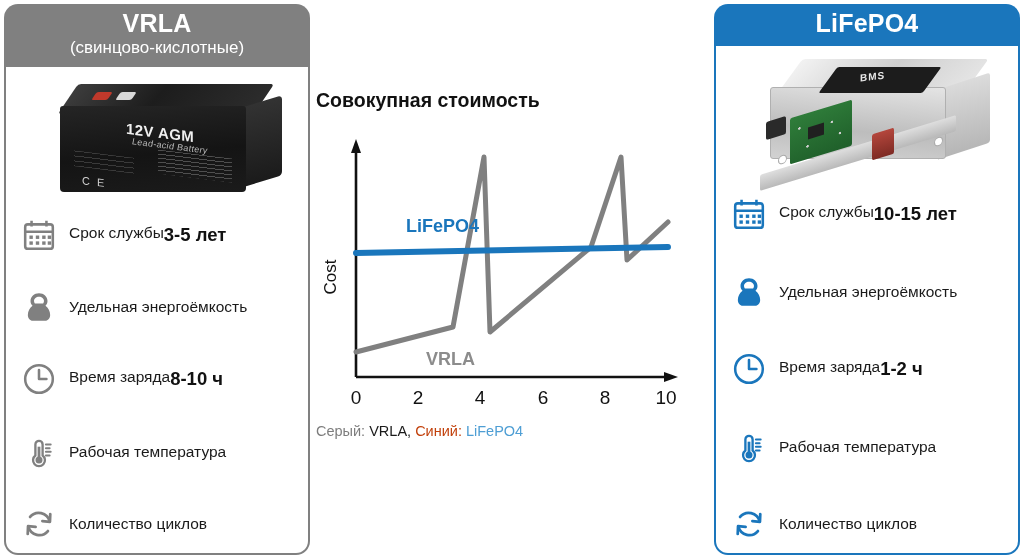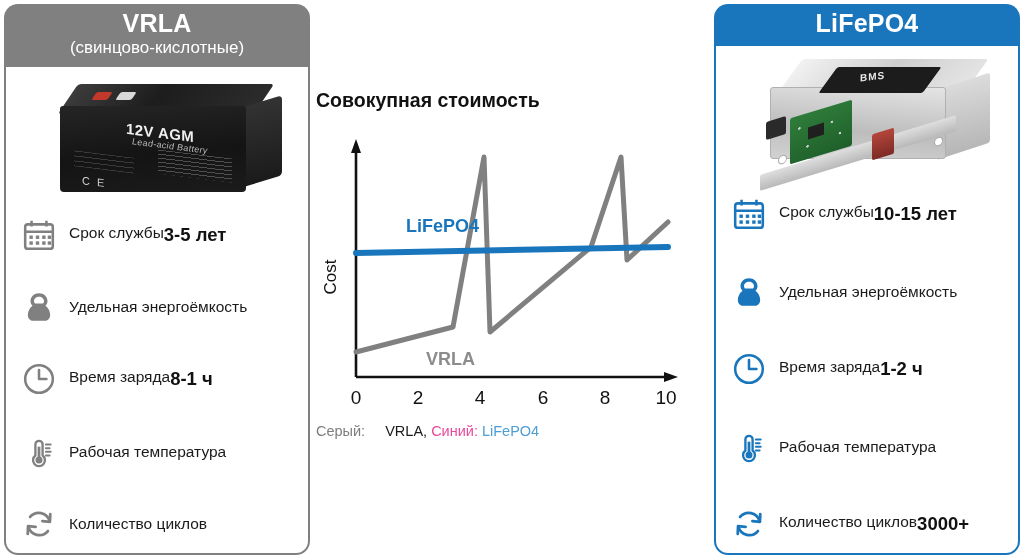--- a/index.html
+++ b/index.html
@@ -166,22 +166,22 @@
     display: flex; flex-direction: column; align-items: flex-start;
   }
   .chart-title {
     margin-top: 88px; text-align: center; font-size: 19.5px; font-weight: bold;
     color: #111; line-height: 1.26;
   }
   .chart-wrap { margin-top: 14px; width: 380px; height: 290px; position: relative; }
   .chart-wrap svg { display: block; }
   .chart-caption { margin-top: 6px; font-size: 14.5px; }
   .cap-grey { color: #7d7d7d; }
-  .cap-blk  { color: #1a1a1a; margin-left: 16px; }
-  .cap-blue { color: #ec4899; }
+  .cap-blk  { color: #1a1a1a; }
+  .cap-blue { color: #c2410c; }
   .cap-blue-lt { color: #4e9ed4; }
 </style>
 </head>
 <body>
 
 <div class="stage">
 
   <div class="panel panel-left">
     <div class="panel-head">
       <div class="panel-title">VRLA</div>
@@ -244,21 +244,21 @@
 
         <div class="spec-row">
           <span class="spec-ico">
             <svg viewBox="0 0 32 32" fill="none" stroke="#808080" stroke-width="2.4">
               <circle cx="16" cy="16" r="13"></circle>
               <path d="M16 7.5 V16 H23" stroke-linecap="round" stroke-linejoin="round"></path>
             </svg>
           </span>
           <span class="spec-txt">
             <span class="spec-name">Время заряда</span>
-            <span class="spec-val">8-1 ч</span>
+            <span class="spec-val">8-10 ч</span>
           </span>
         </div>
 
         <div class="spec-row">
           <span class="spec-ico">
             <svg viewBox="0 0 32 32">
               <g fill="none" stroke="#808080" stroke-width="2.2">
                 <path d="M16 5.5a3.4 3.4 0 0 0-3.4 3.4v10.4a5.6 5.6 0 1 0 6.8 0V8.9A3.4 3.4 0 0 0 16 5.5z"></path>
               </g>
               <circle cx="16" cy="23.6" r="3.3" fill="#808080"></circle>
@@ -434,21 +434,20 @@
           <span class="spec-ico">
             <svg viewBox="0 0 32 32" fill="none" stroke="#1a76bc" stroke-width="2.6" stroke-linecap="round">
               <path d="M26 13.5A10.6 10.6 0 0 0 7.6 9.4"></path>
               <path d="M6 18.5A10.6 10.6 0 0 0 24.4 22.6"></path>
               <path d="M26.6 6.6 26.3 13.9 19.2 13.3" stroke-linejoin="round"></path>
               <path d="M5.4 25.4 5.7 18.1 12.8 18.7" stroke-linejoin="round"></path>
             </svg>
           </span>
           <span class="spec-txt">
             <span class="spec-name">Количество циклов</span>
-            <span class="spec-val">3000+</span>
           </span>
         </div>
 
       </div>
     </div>
   </div>
 
 </div>
 
 </body></html>

